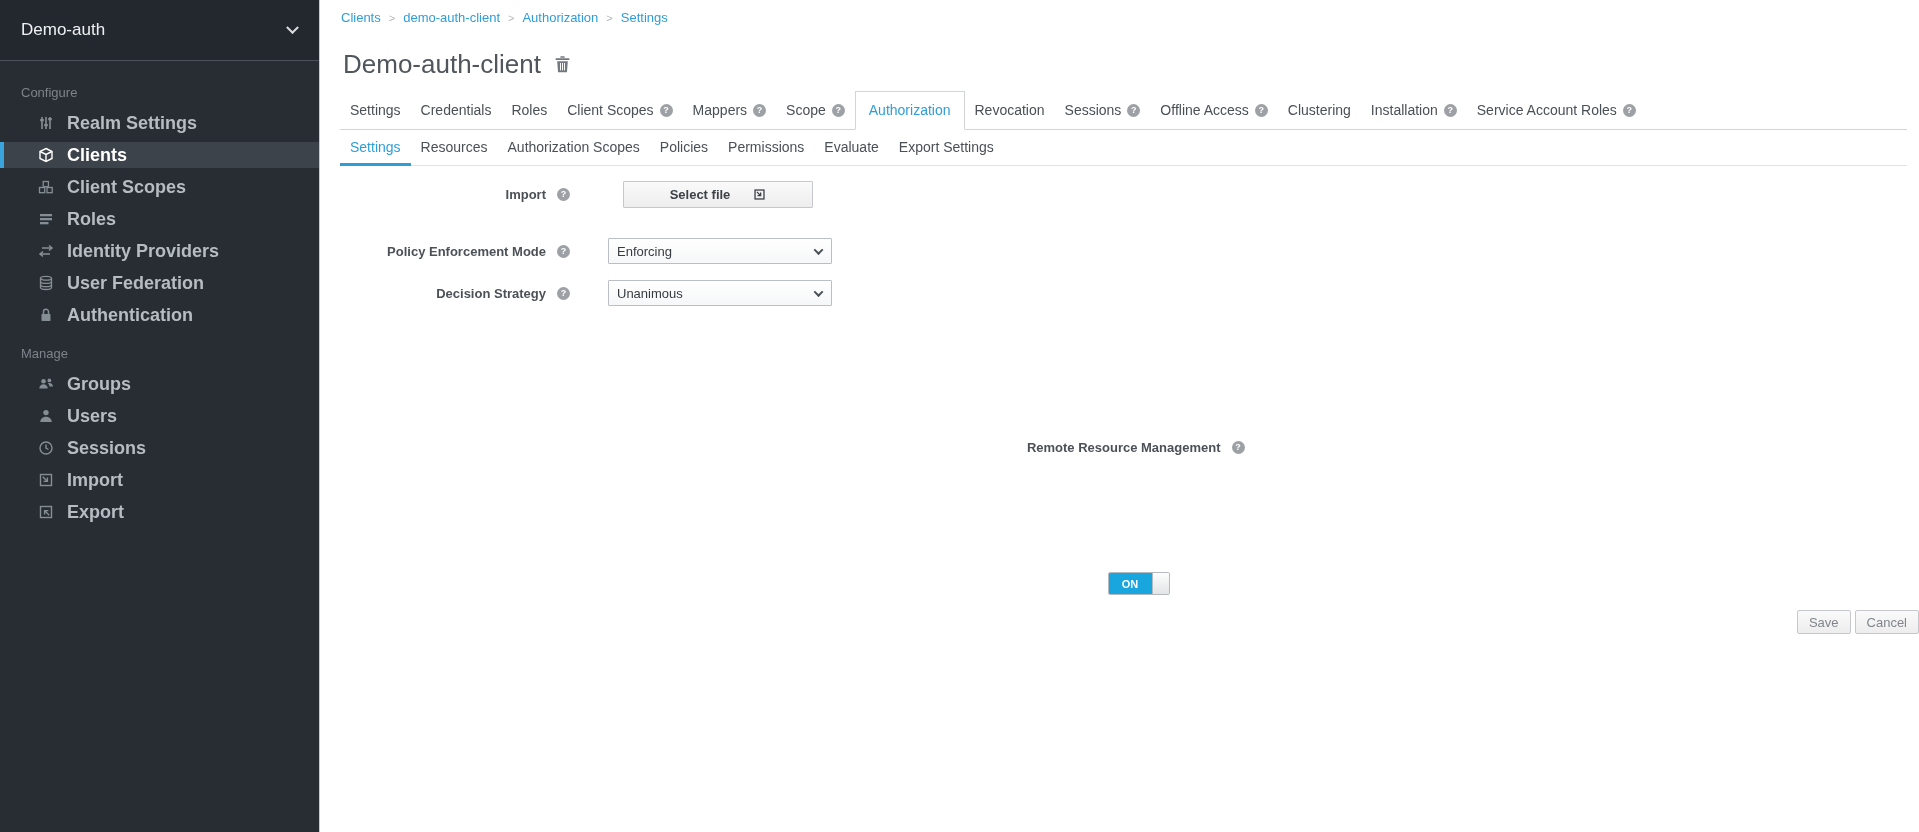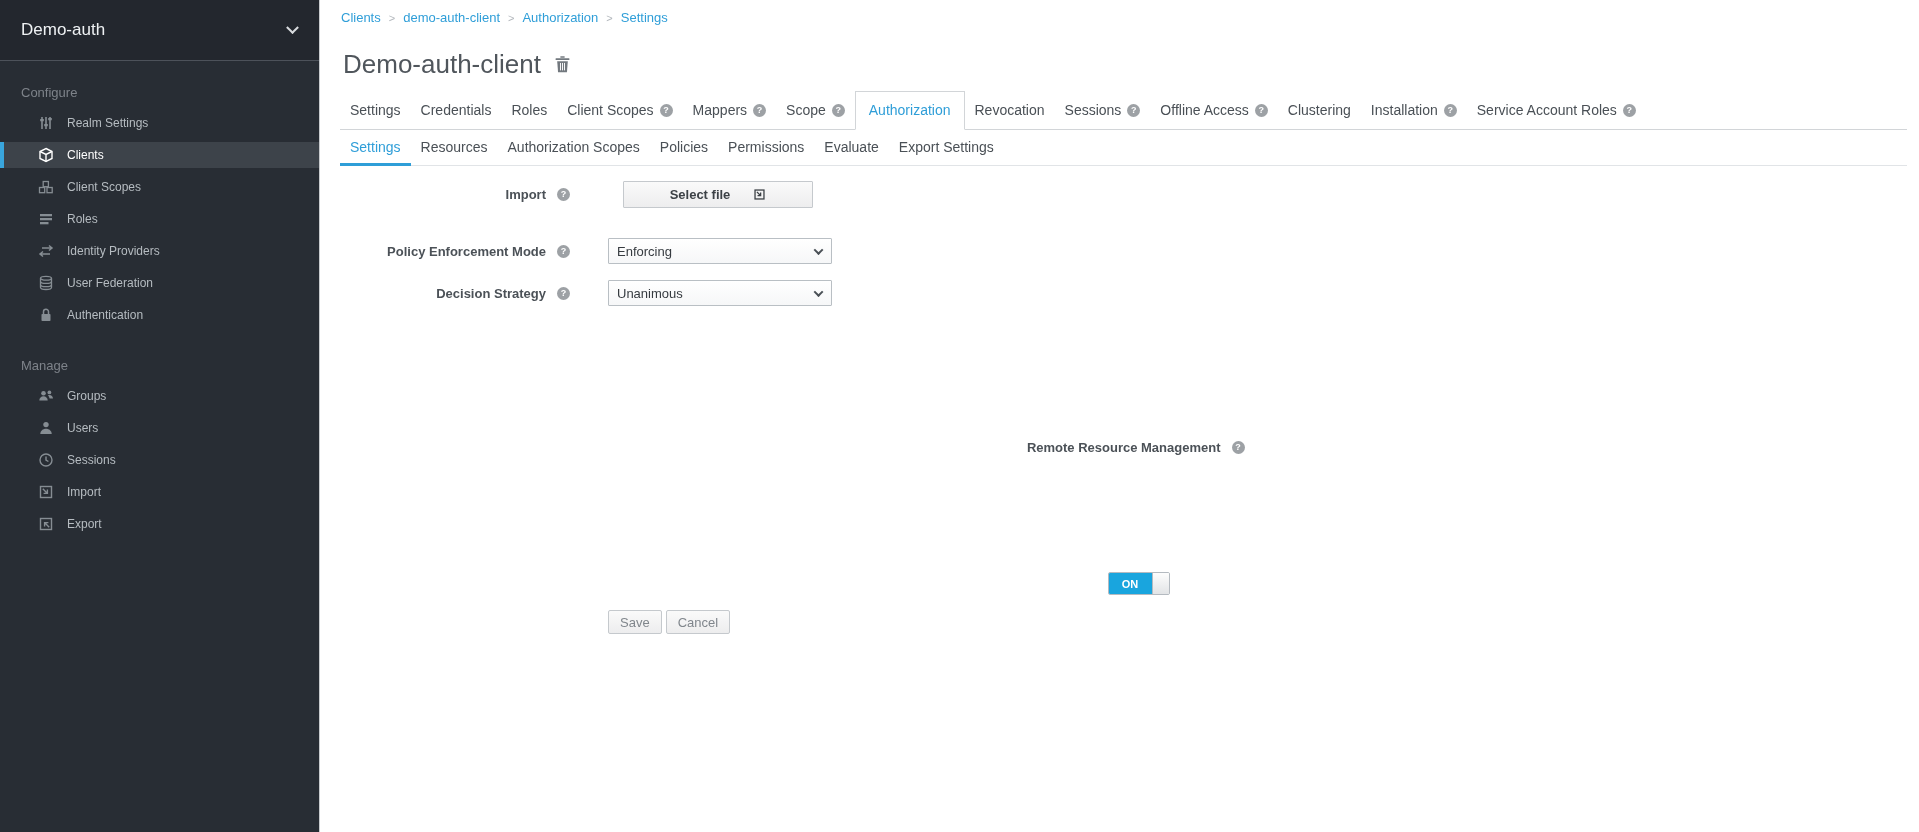--- a/index.html
+++ b/index.html
@@ -19,24 +19,24 @@
     height:61px; flex:0 0 61px; background:#23272e;
     border-bottom:1px solid #4d525a;
     display:flex; align-items:center; justify-content:space-between;
     padding:0 22px 0 21px; color:#eef1f3; font-size:17px; cursor:pointer;text-align:right;
   }
   .chev-down {
     width:9px; height:9px; border-right:2px solid #d8dbde; border-bottom:2px solid #d8dbde;
     transform:rotate(45deg) translate(-2px,-2px);
   }
   .section-label { margin:24px 0 10px 21px; color:#7e838a; font-size:13px; }
-  .section-label.manage { margin-top:24px; }
+  .section-label.manage { margin-top:12px; }
   .nav-item {
     height:26px; margin-bottom:6px; display:flex; align-items:center;
-    padding-left:37px; cursor:pointer; color:#b6bcc1; font-size:12px;
+    padding-left:37px; cursor:pointer; color:#b6bcc1; font-size:18px;font-weight:bold;
   }
   .nav-item .nicon { width:17px; height:16px; margin-right:13px; color:#868d93; display:flex; align-items:center; justify-content:center; }
   .nav-item .nicon svg { width:16px; height:16px; }
   .nav-item.active {
     background:#3d434a; color:#fff;
     box-shadow:inset 4px 0 0 #39a5dc;
   }
   .nav-item.active .nicon { color:#fff; }
 
   
@@ -106,21 +106,21 @@
   .toggle {
     margin-left:38px; width:62px; height:23px;
     border:1px solid #b4bac0; border-radius:2px; overflow:hidden;
     display:flex; cursor:pointer;
   }
   .toggle .on {
     flex:0 0 43px; background:#19a5de; color:#fff; font-size:11px; font-weight:bold;
     display:flex; align-items:center; justify-content:center;
   }
   .toggle .handle { flex:1; background:linear-gradient(#fdfdfd,#e2e4e6); border-left:1px solid #b4bac0; }
-  .btn-row { display:flex; gap:4px; margin-left:288px; margin-top:0; }
+  .btn-row { display:flex; gap:4px; margin-left:288px; margin-top:0;justify-content:flex-end; }
   .btn {
     height:24px; padding:0 11px; border:1px solid #c5c9cd; border-radius:2px;
     background:linear-gradient(#fafafa,#ededee); color:#80868c; font-size:13px;
     display:flex; align-items:center; cursor:pointer;
   }
 </style>
 </head>
 <body>
 
 <div class="sidebar">

